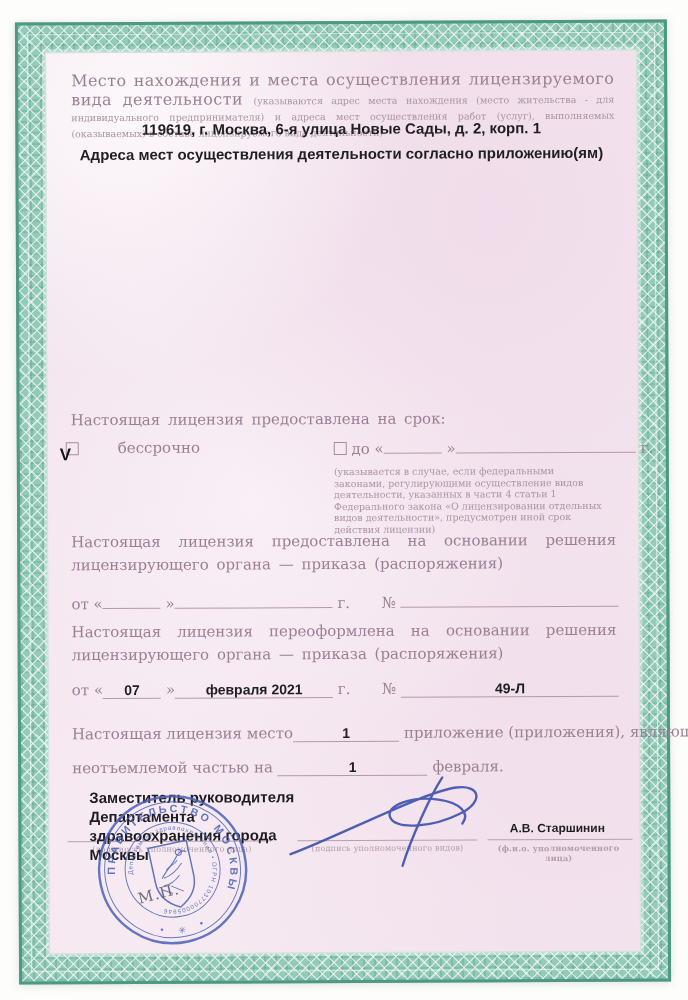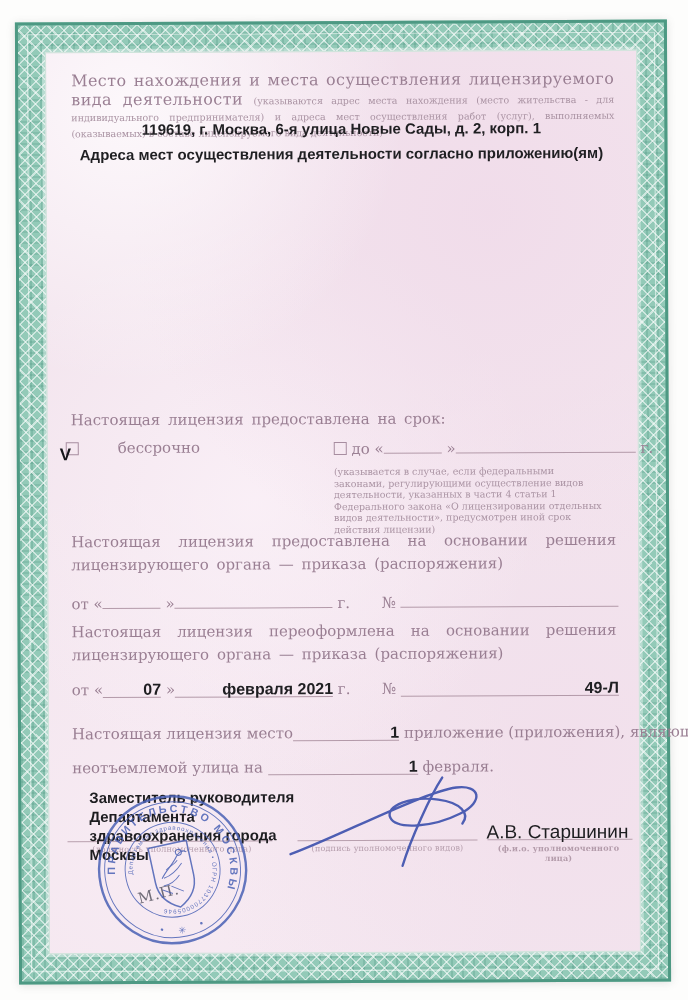--- a/index.html
+++ b/index.html
@@ -45,35 +45,35 @@
   .head-small{font-size:9.5px;color:#aa93a3;}
   .preprint-head{position:absolute;left:25px;right:22px;top:18px;margin:0;
     text-align:justify;line-height:14px;}
   .head-big{line-height:19px;}
   .fillc{font-family:"Liberation Sans", sans-serif;font-weight:bold;color:#1f1f22;}
   .addr{position:absolute;left:0;right:0;top:68px;text-align:center;font-size:15px;}
   .addr2{position:absolute;left:0;right:0;top:93px;text-align:center;font-size:15px;}
   .serif15{font-size:15px;line-height:23px;word-spacing:3px;}
   .lbl{position:absolute;margin:0;}
   .u{display:inline-block;border-bottom:1px solid #b39aa9;height:15px;
-     vertical-align:baseline;text-align:right;font-size:16px;line-height:15px;}
+     vertical-align:baseline;text-align:center;font-size:14px;line-height:15px;}
   .row{position:absolute;font-size:15px;color:#9a7f93;white-space:nowrap;}
   .foot{position:absolute;font-size:9.5px;line-height:11.5px;color:#aa93a3;text-align:left;}
   .cbx{display:inline-block;width:11px;height:11px;border:1.2px solid #a78da0;
        background:transparent;vertical-align:-1px;}
   .vmark{position:absolute;font-family:"Liberation Sans", sans-serif;font-weight:bold;
        font-size:17px;color:#15151a;}
   .posblock{position:absolute;left:40px;top:735px;width:240px;
        font-family:"Liberation Sans", sans-serif;font-weight:bold;font-size:15px;
        line-height:19px;color:#1d1d20;z-index:2;}
   .sigline{position:absolute;border-bottom:1px solid #b8a0ae;height:0;z-index:1;}
   .cap{position:absolute;font-size:8px;color:#b49cab;text-align:center;z-index:1;
        letter-spacing:.2px;}
-  .name{position:absolute;font-family:"Liberation Sans", sans-serif;font-weight:normal;
-       font-size:19px;color:#1d1d20;text-align:center;z-index:2;}
+  .name{position:absolute;font-family:"Liberation Sans", sans-serif;font-weight:bold;
+       font-size:12px;color:#1d1d20;text-align:center;z-index:2;}
   .mp{position:absolute;left:88px;top:832px;font-size:15px;color:#6f6b77;
       transform:rotate(-14deg);z-index:2;letter-spacing:1px;}
   .stamp{position:absolute;left:44px;top:738px;width:158px;height:158px;z-index:5;
       opacity:.85;}
   .signature{position:absolute;left:235px;top:722px;width:215px;height:95px;z-index:4;
       opacity:.9;}
 </style>
 </head>
 <body>
 
@@ -123,21 +123,21 @@
       <span style="display:inline-block;width:22px;"></span>
       <span>№</span>
       <span class="u" style="width:218px;"><b class="fillc">49-Л</b></span>
     </div>
 
     <div class="row" style="left:23px;top:672px;">
       <span>Настоящая лицензия место</span><span class="u" style="width:106px;"><b class="fillc">1</b></span>
       <span>приложение (приложения), являющееся её</span>
     </div>
     <div class="row" style="left:23px;top:706px;">
-      <span>неотъемлемой улица на</span>
+      <span>неотъемлемой частью на</span>
       <span class="u" style="width:150px;"><b class="fillc">1</b></span>
       <span>февраля.</span>
     </div>
 
     <div class="posblock">
       <div>Заместитель руководителя</div>
       <div>Департамента</div>
       <div>здравоохранения города</div>
       <div>Москвы</div>
     </div>

